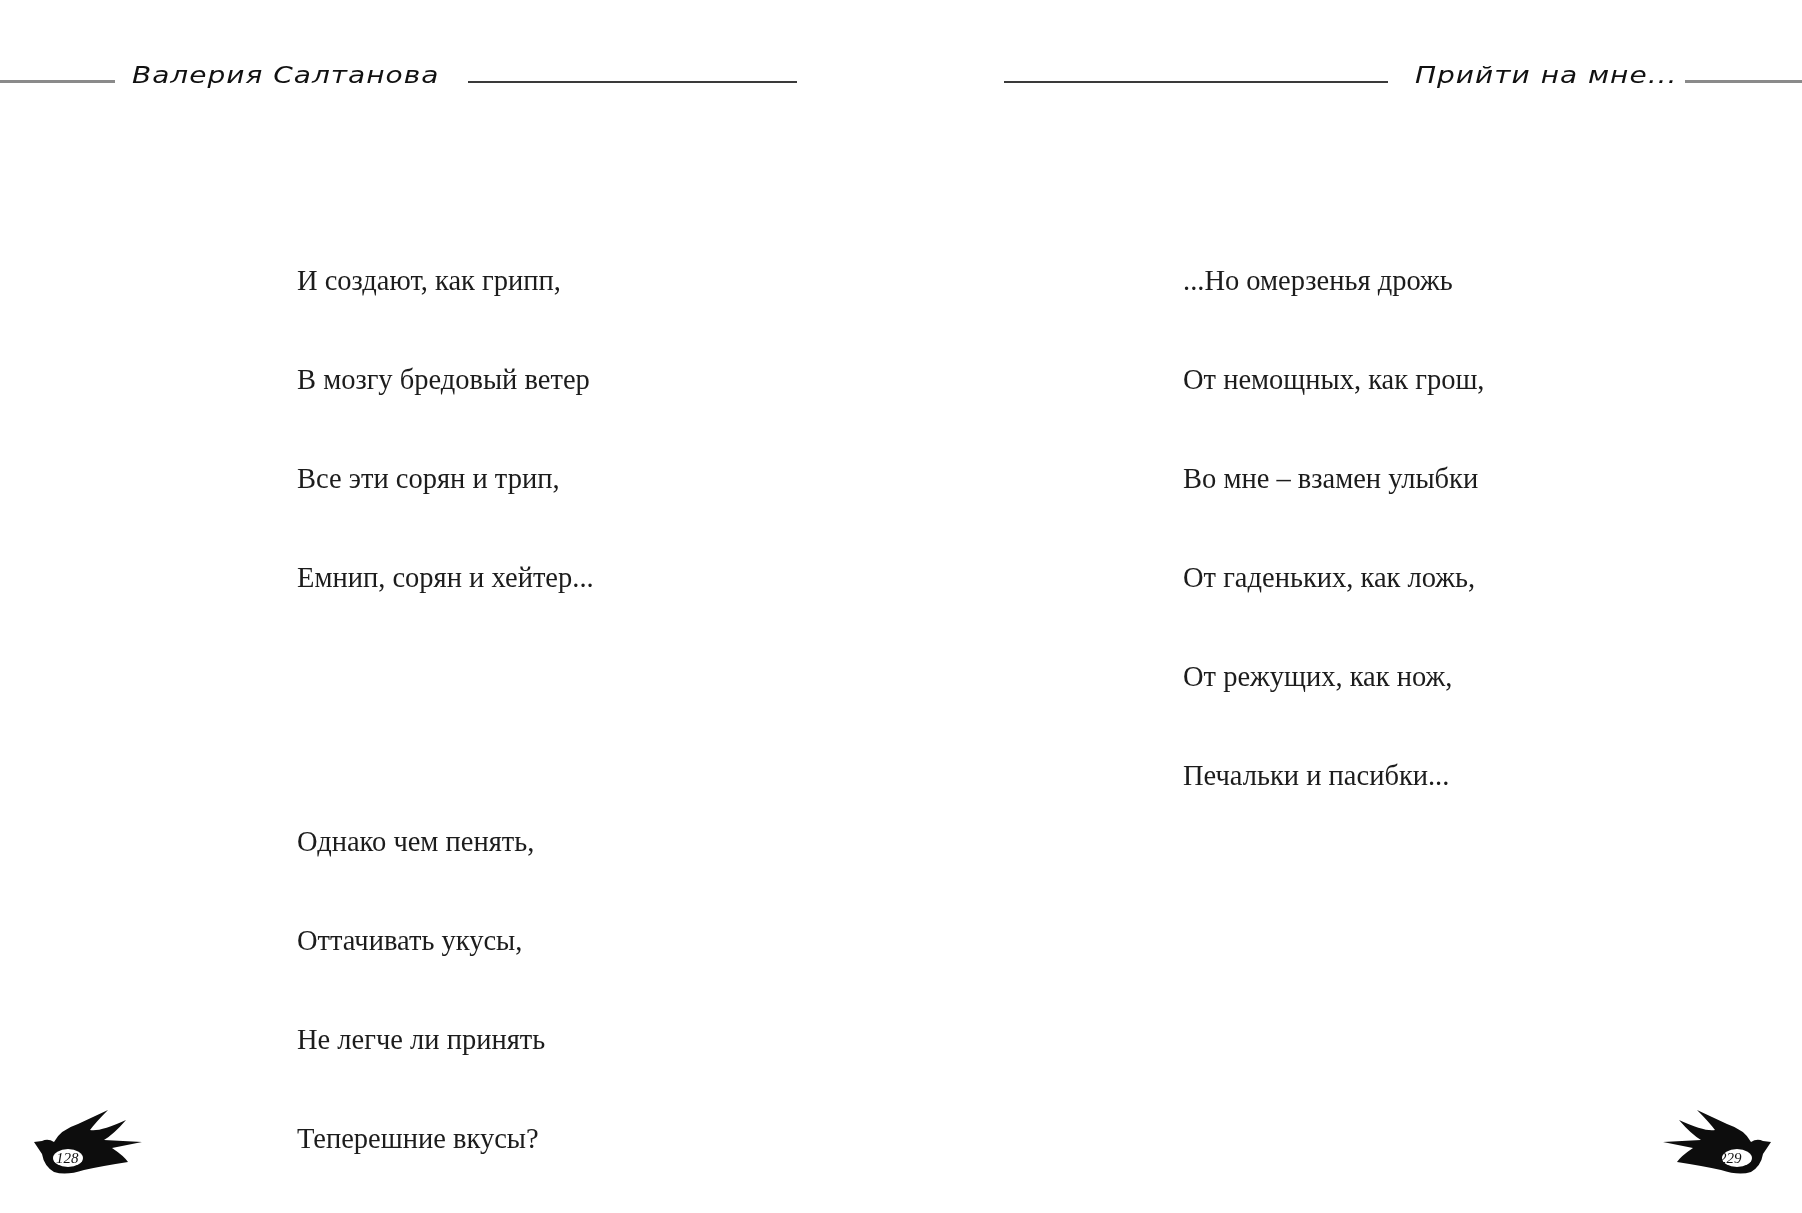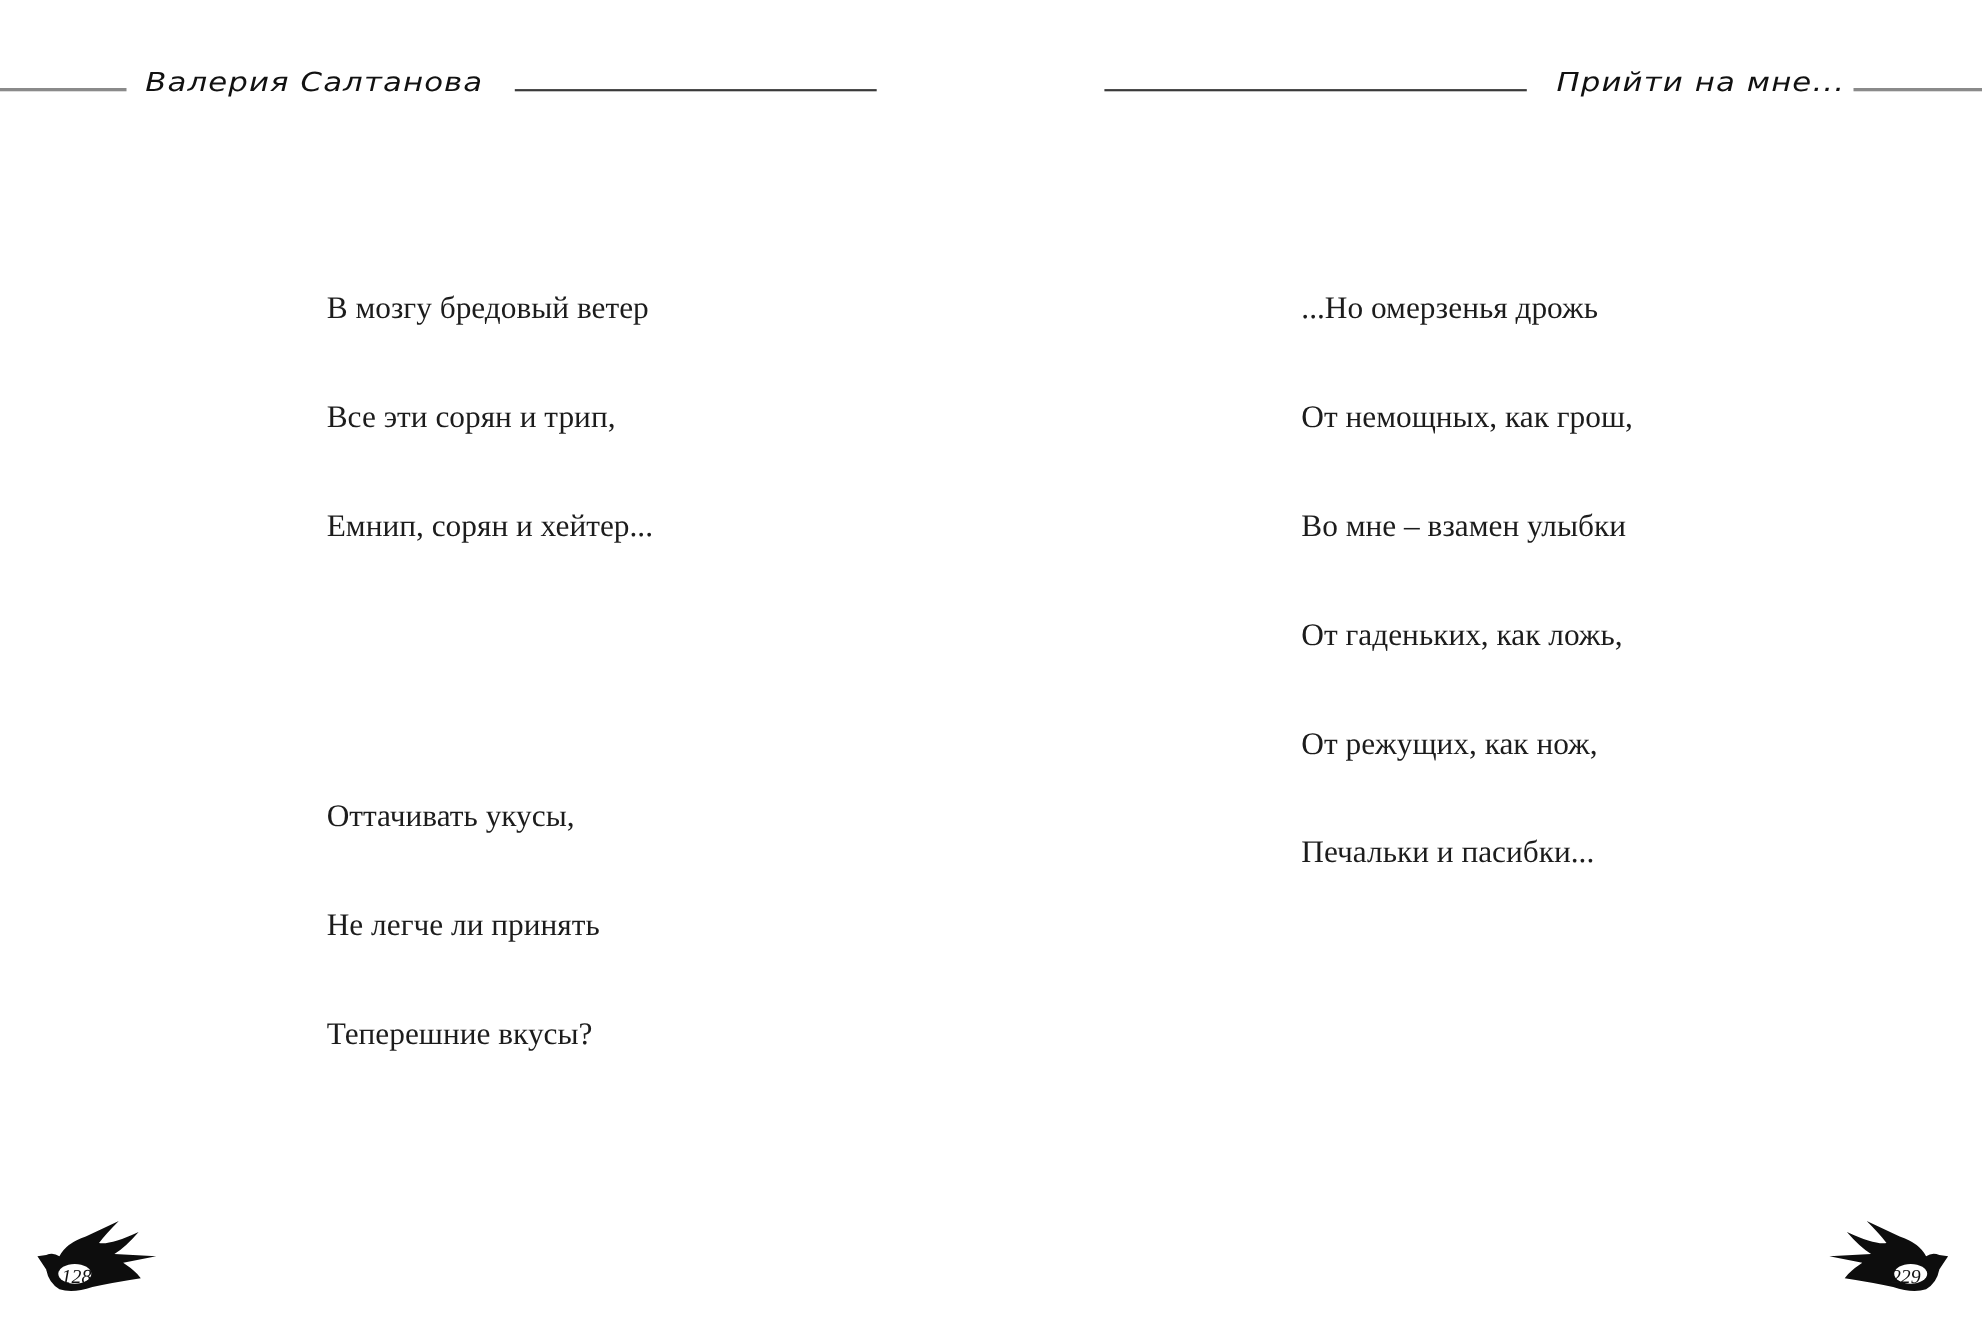--- a/index.html
+++ b/index.html
@@ -4,40 +4,42 @@
 <style>
   html, body { margin:0; padding:0; background:#ffffff; }
   body { width:1802px; height:1213px; position:relative; overflow:hidden; font-family:"Liberation Serif","DejaVu Serif",serif; color:#1a1a1a; }
   .rule { position:absolute; height:2px; background:#3a3a3a; }
   .rule.light { background:#8a8a8a; height:3px; }
   .running-head { position:absolute; top:58px; font-family:"DejaVu Sans", sans-serif; font-style:italic; font-size:28px; letter-spacing:1px; color:#111; white-space:nowrap; transform:scaleY(0.85); }
   .poem { position:absolute; font-size:28.5px; line-height:33px; white-space:pre; color:#1c1c1c; }
   .stanza { margin-bottom:33px; }
   .stanza .line { display:block; }
   .swallow { position:absolute; width:120px; height:80px; }
-  .page-num { position:absolute; font-family:"Liberation Serif", serif; font-style:italic; font-size:18px; color:#111; }
+  .page-num { position:absolute; font-family:"Liberation Serif", serif; font-style:italic; font-size:15px; color:#111; }
 </style>
 </head>
 <body>
 
 <div class="rule light" style="left:0;top:80px;width:115px;"></div>
 <div class="running-head" style="left:132px;">Валерия Салтанова</div>
 <div class="rule" style="left:468px;top:81px;width:329px;"></div>
 
 <div class="rule" style="left:1004px;top:81px;width:384px;"></div>
 <div class="running-head" style="left:1415px;">Прийти на мне...</div>
 <div class="rule light" style="left:1685px;top:80px;width:117px;"></div>
 
 <div class="poem" style="left:297px;top:132px;">
   <div class="stanza">
+    <span class="line">И создают, как грипп,</span>
     <span class="line">В мозгу бредовый ветер</span>
     <span class="line">Все эти сорян и трип,</span>
     <span class="line">Емнип, сорян и хейтер...</span>
   </div>
   <div class="stanza">
+    <span class="line">Однако чем пенять,</span>
     <span class="line">Оттачивать укусы,</span>
     <span class="line">Не легче ли принять</span>
     <span class="line">Теперешние вкусы?</span>
   </div>
   
   
   
   
 </div>
 

